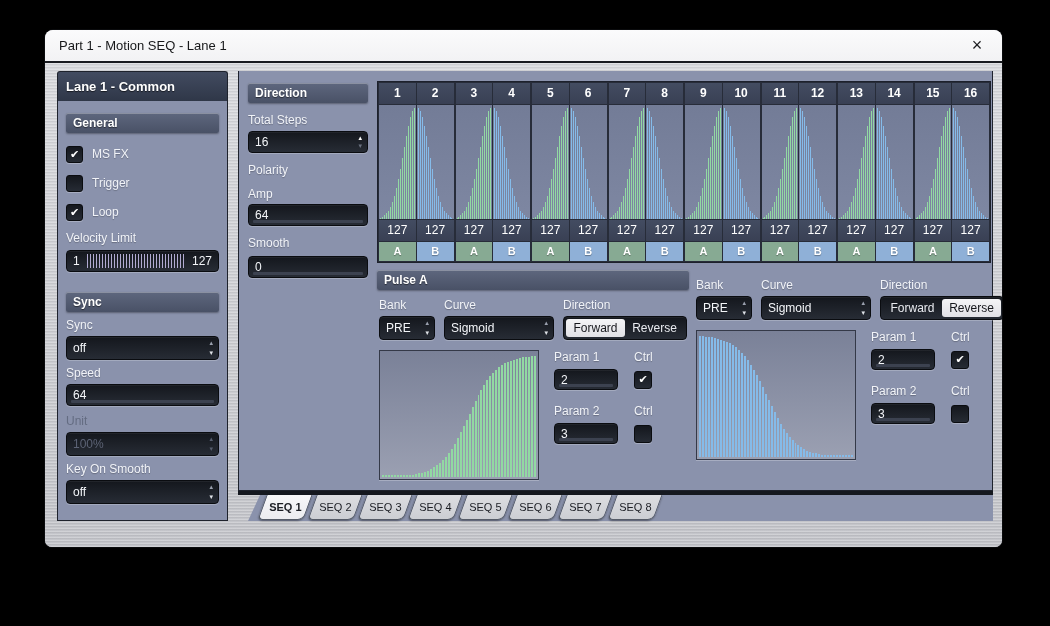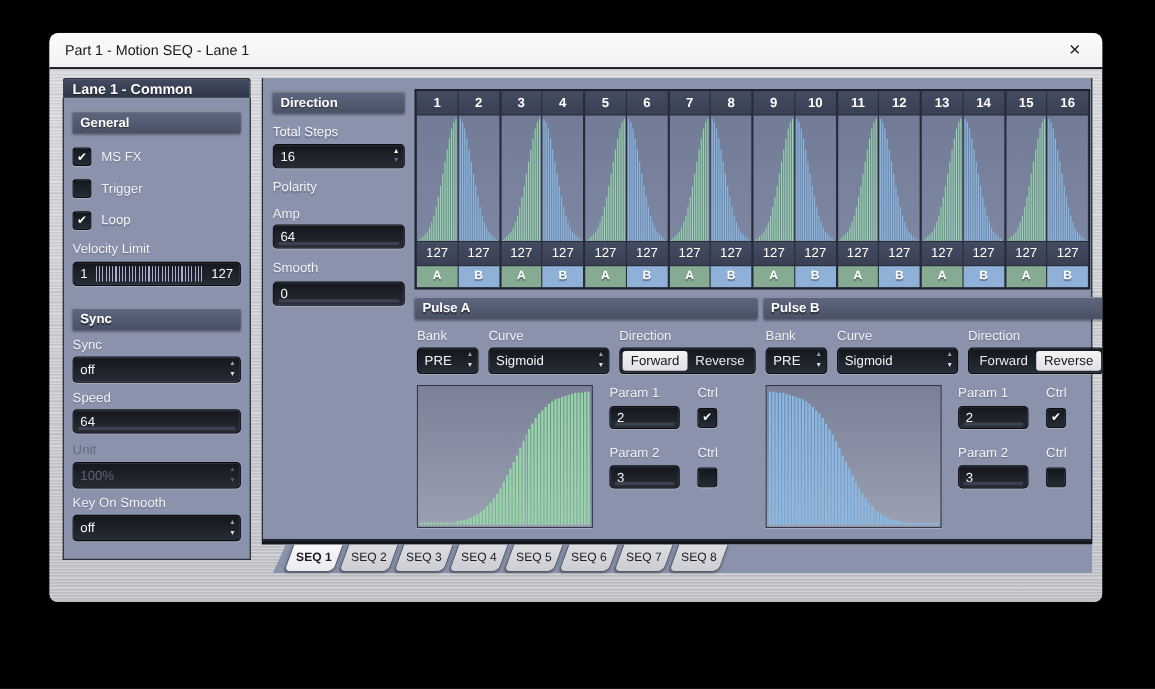--- a/index.html
+++ b/index.html
@@ -17,21 +17,21 @@
   #titlebar .title { flex:1; }
   #close-btn { width:22px; height:22px; display:flex; align-items:center; justify-content:center;
     font-size:18px; font-weight:300; color:#1c1d20; cursor:default; }
   #content { position:absolute; left:0; top:31px; right:0; bottom:0;
     border-top:2px solid #191b20; border-radius:0 0 7px 7px; overflow:hidden;
     background:
       repeating-linear-gradient(180deg, rgba(255,255,255,.22) 0 1px, rgba(0,0,0,.05) 1px 2px, rgba(255,255,255,0) 2px 3px),
       linear-gradient(180deg,#d9dade,#c3c4c9); }
 
   
-  .panel-hdr { height:18px; background:linear-gradient(#424b60,#2f3748);
+  .panel-hdr { height:30px; background:linear-gradient(#424b60,#2f3748);
     border:1px solid #1e222c; border-bottom:none; border-radius:3px 3px 0 0;
     display:flex; align-items:center; padding:0 8px; color:#fff; font-size:13px; font-weight:bold;
     text-shadow:0 1px 1px rgba(0,0,0,.6); }
   .panel-body { background:#8a92ac; border:1px solid #1e222c; border-top:none; position:relative; }
 
   #left-panel { position:absolute; left:12px; top:8px; width:171px; }
   #left-panel .panel-body { height:420px; padding:12px 8px; }
   #main-panel { position:absolute; left:193px; top:8px; width:755px; }
   #main-panel .panel-body { height:420px; }
 
@@ -750,21 +750,20 @@
                       <span>3</span>
                       <span class="track"><span class="fill" style="width: 16%;"></span></span>
                     </div>
                     <span class="cb"></span>
                   </div>
                 </div>
               </div>
             </div>
 
             <div class="pulse">
-              <div class="sect-hdr">Pulse B</div>
               <div class="prow">
                 <span class="lbl">Bank</span>
                 <span class="lbl">Curve</span>
                 <span class="lbl">Direction</span>
               </div>
               <div class="prow ctrls">
                 <div class="field">
                   <span>PRE</span>
                   <span class="carets">
                     <span class="up">▴</span>

